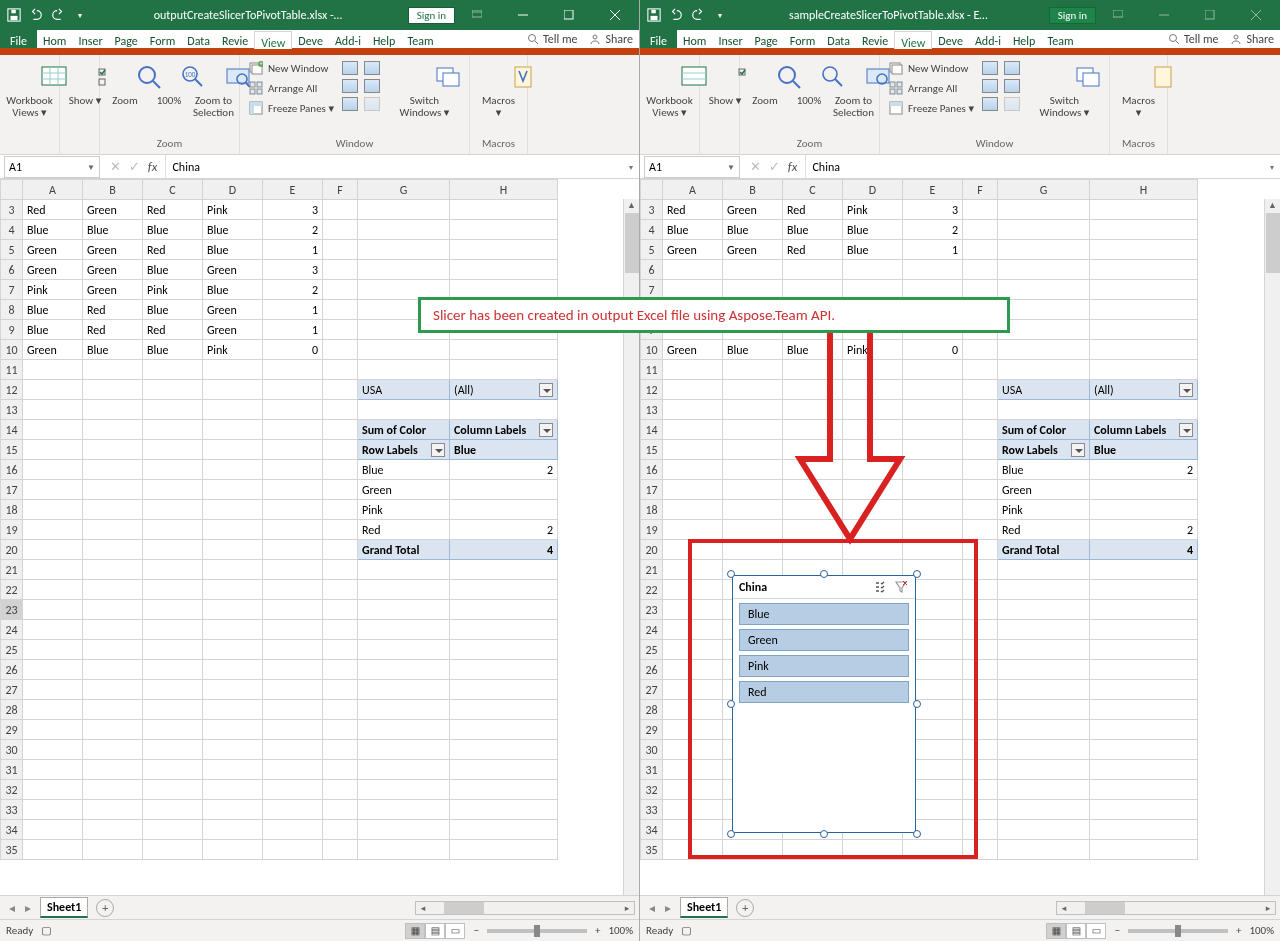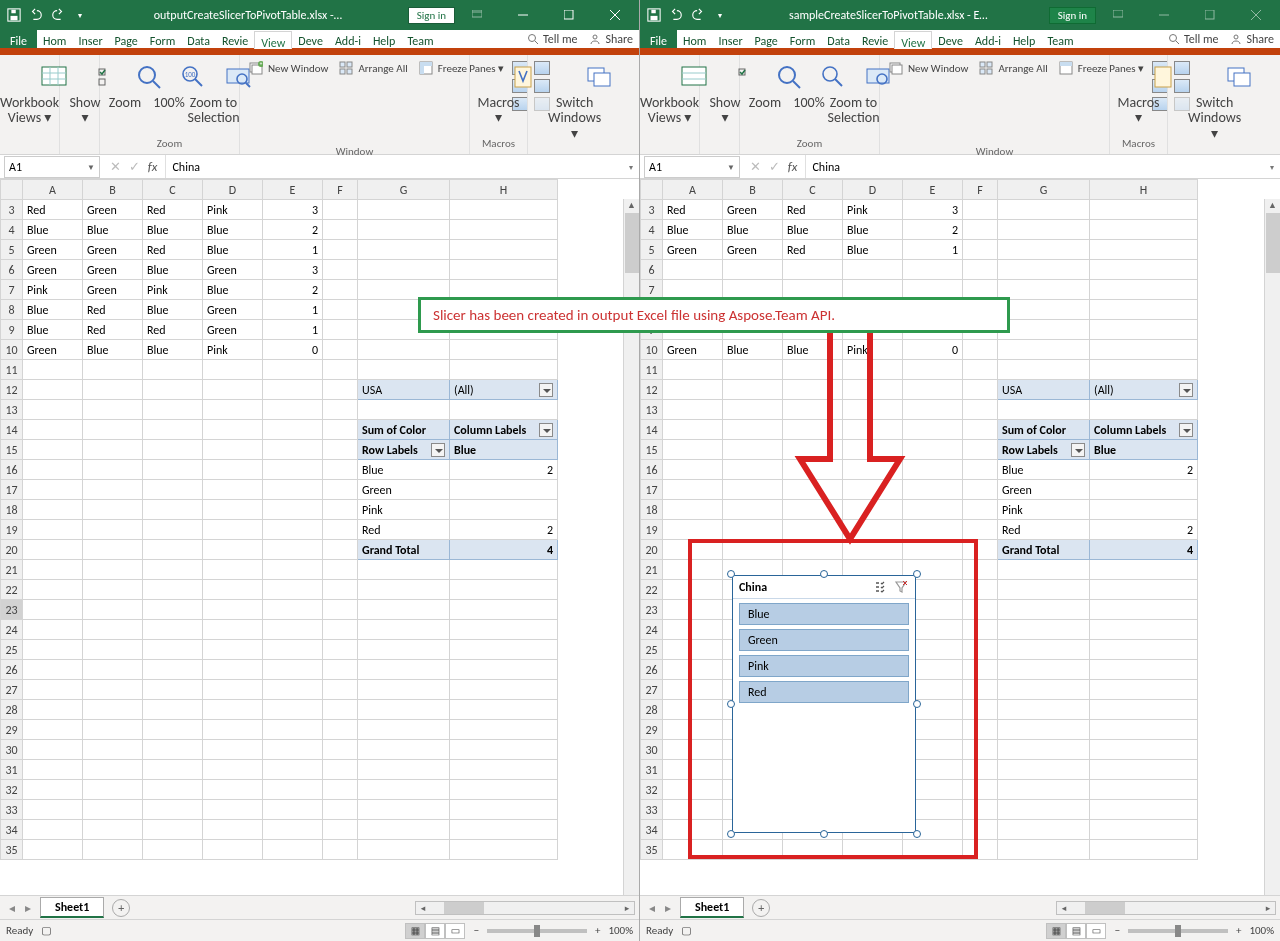--- a/index.html
+++ b/index.html
@@ -32,22 +32,22 @@
 .tellme svg, .share svg { width: 12px; height: 12px; }
 
 
 .ribbon { height: 100px; background: #f3f2f1; border-bottom: 1px solid #d4d4d4; display: flex; font-size: 11px; color: #444; }
 .rgroup { border-right: 1px solid #e0e0e0; display: flex; flex-direction: column; }
 .rgroup-body { flex: 1; display: flex; align-items: flex-start; padding: 4px 4px 0 4px; gap: 2px; }
 .rgroup-label { text-align: center; font-size: 11px; color: #666; padding: 2px 0 4px; }
 .rbtn-big { display: flex; flex-direction: column; align-items: center; justify-content: flex-start; width: auto; min-width: 42px; padding: 2px 4px; gap: 2px; text-align: center; line-height: 1.1; }
 .rbtn-big .ricon { width: 32px; height: 32px; display: flex; align-items: center; justify-content: flex-end; margin-left: 44px; }
 .rbtn-big .ricon svg { width: 28px; height: 28px; }
-.rbtn-big .rlabel { font-size: 14px; }
-.rcol { display: flex; flex-direction: row; gap: 2px; }
+.rbtn-big .rlabel { font-size: 11px; }
+.rcol { display: flex; flex-direction: column; gap: 2px; }
 .rbtn-sm { display: flex; align-items: center; gap: 4px; padding: 1px 4px; font-size: 11px; white-space: nowrap; }
 .rbtn-sm .ricon-sm { width: 16px; height: 16px; display: inline-flex; align-items: center; justify-content: center; }
 .rbtn-sm .ricon-sm svg { width: 14px; height: 14px; }
 .ricon-stack { display: flex; flex-direction: column; gap: 4px; padding: 2px; }
 .ricon-stack .sqicon { width: 16px; height: 14px; border: 1px solid #888; background: linear-gradient(#dbe9f7,#b8d3ee); }
 
 
 .fbar { height: 24px; border-bottom: 1px solid #d4d4d4; display: flex; align-items: center; font-size: 12px; }
 .namebox { width: 96px; height: 22px; border: 1px solid #ccc; padding: 0 4px; display: flex; align-items: center; justify-content: space-between; margin: 0 2px 0 4px; background: #fff; }
 .namebox .dd { color: #666; font-size: 8px; }
@@ -68,21 +68,21 @@
 table.sheet td.pivot-sub { background: #dbe5f1; border: 1px solid #9bb7d5; }
 table.sheet td.pivot-field { font-weight: bold; }
 .ddarrow { display:inline-block; width:14px; height:14px; border:1px solid #8a8a8a; background:#f4f4f4; margin-left:2px; position:relative; vertical-align:middle; float:right;}
 .ddarrow::after { content:""; position:absolute; left:3px; top:5px; border-left:4px solid transparent; border-right:4px solid transparent; border-top:4px solid #555; }
 tr.rowsel th.rowhdr { background:#d2d2d2; }
 
 
 .sheettabs { height: 24px; border-top: 1px solid #d4d4d4; display: flex; align-items: center; font-size: 12px; background: #f3f2f1; }
 .sheetnav { display: flex; gap: 0; padding: 0 4px; }
 .sheetnav span { width: 16px; text-align: center; color: #888; }
-.sheettab { background: #fff; border: 1px solid #aaa; border-bottom: 2px solid #217346; padding: 2px 14px; font-weight: bold; }
+.sheettab { background: #fff; border: 1px solid #aaa; border-bottom: 2px solid #217346; padding: 2px 6px; font-weight: bold; }
 .sheetadd { width: 18px; height: 18px; border: 1px solid #aaa; border-radius: 50%; display: flex; align-items: center; justify-content: center; margin-left: 8px; color: #666; font-size: 12px; }
 .hscroll-region { flex:1; display:flex; align-items:center; justify-content:flex-end; padding-right:4px;}
 .hscrollbar { width: 220px; height: 14px; border: 1px solid #c0c0c0; background: #f0f0f0; position: relative; display:flex; align-items:center; }
 .hscrollbar .thumb { width: 40px; height: 12px; background: #cdcdcd; margin-left: 14px; }
 .hscrollbar .arrow { width:14px; text-align:center; color:#666; font-size:9px;}
 .hscrollbar .arrow.r { margin-left:auto;}
 
 
 .statusbar { height: 22px; background: #f3f2f1; border-top: 1px solid #d4d4d4; display: flex; align-items: center; font-size: 11px; color: #444; padding: 0 6px; gap: 8px; }
 .statusbar .spacer { flex: 1; }

